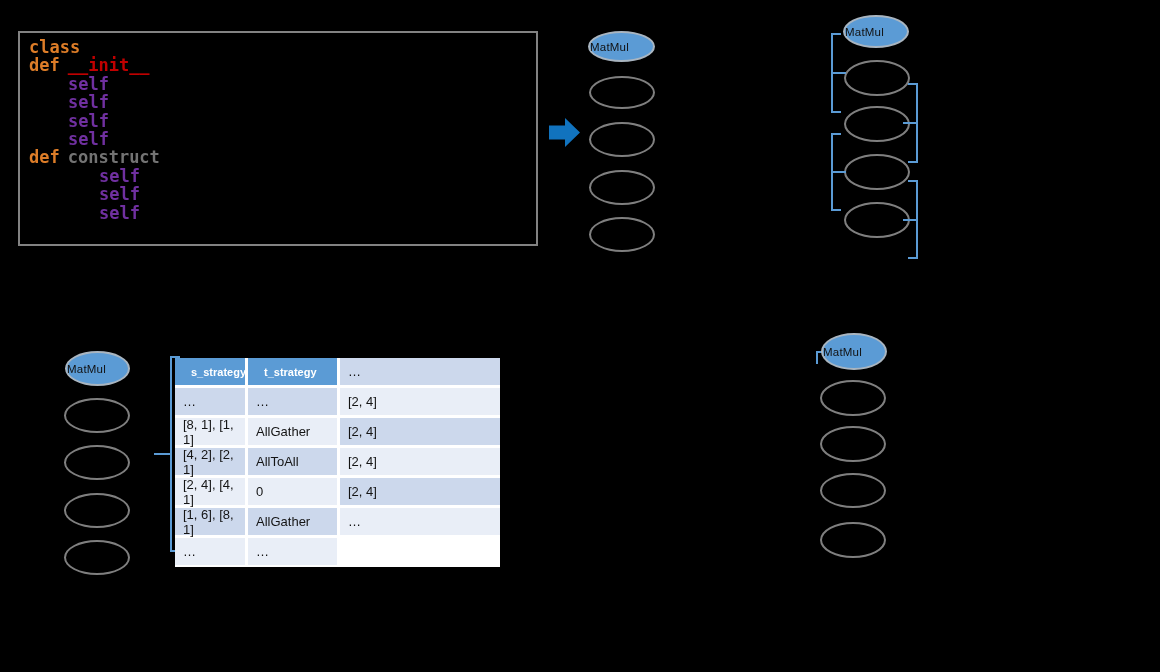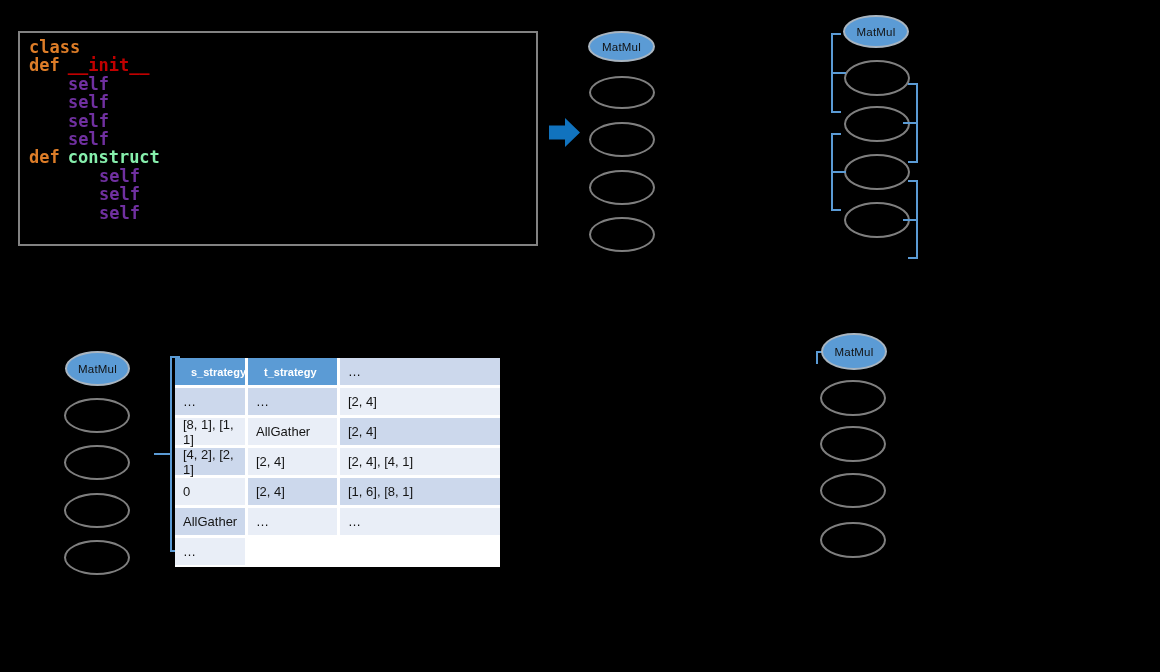--- a/index.html
+++ b/index.html
@@ -14,32 +14,32 @@
     font-family:"DejaVu Sans Mono",monospace;font-weight:bold;
     font-size:17px;line-height:18.4px;padding-top:5px;box-sizing:content-box;
   }
   .cl{white-space:pre;}
   .i0{padding-left:9px;}
   .i1{padding-left:48px;}
   .i2{padding-left:79px;}
   .seg+.seg{margin-left:8px;text-align:right;}
   .tok-orange{color:#dd7d28;}
   .tok-darkred{color:#c00000;}
-  .tok-red{color:#86efac;}
+  .tok-red{color:#737373;}
   .tok-purple{color:#7030a0;text-align:center;}
   
   .flow-arrow{position:absolute;left:549px;top:118px;}
   
   .ellipse{
     position:absolute;border:2px solid #7f7f7f;border-radius:50%;
     box-sizing:border-box;background:transparent;
   }
   .matmul{
     background:#5b9bd5;border:2px solid #a9b5c0;display:flex;
-    align-items:center;justify-content:center;
+    align-items:center;
     font-size:11.5px;color:#111;letter-spacing:.2px;
   }
   
   .bk{position:absolute;box-sizing:border-box;}
   .bk-l{border-left:2px solid #5b9bd5;width:13px;}
   .bk-l::before,.bk-l::after{content:"";position:absolute;left:0;width:8px;height:2px;background:#5b9bd5;}
   .bk-l::before{top:0;}
   .bk-l::after{bottom:0;}
   .bk-l>.mid{position:absolute;left:0;top:50%;transform:translateY(-50%);width:13px;height:2px;background:#5b9bd5;}
   .bk-r{border-right:2px solid #5b9bd5;width:13px;}
@@ -137,20 +137,21 @@
   <div class="td band-a">…</div>
   <div class="td band-a">…</div>
   <div class="td band-a">…</div>
 
   <div class="td band-b">[2, 4]</div>
   <div class="td band-b">[8, 1], [1, 1]</div>
   <div class="td band-b">AllGather</div>
 
   <div class="td band-a">[2, 4]</div>
   <div class="td band-a">[4, 2], [2, 1]</div>
+  <div class="td band-a">AllToAll</div>
 
   <div class="td band-b">[2, 4]</div>
   <div class="td band-b">[2, 4], [4, 1]</div>
   <div class="td band-b">0</div>
 
   <div class="td band-a">[2, 4]</div>
   <div class="td band-a">[1, 6], [8, 1]</div>
   <div class="td band-a">AllGather</div>
 
   <div class="td band-b">…</div>

